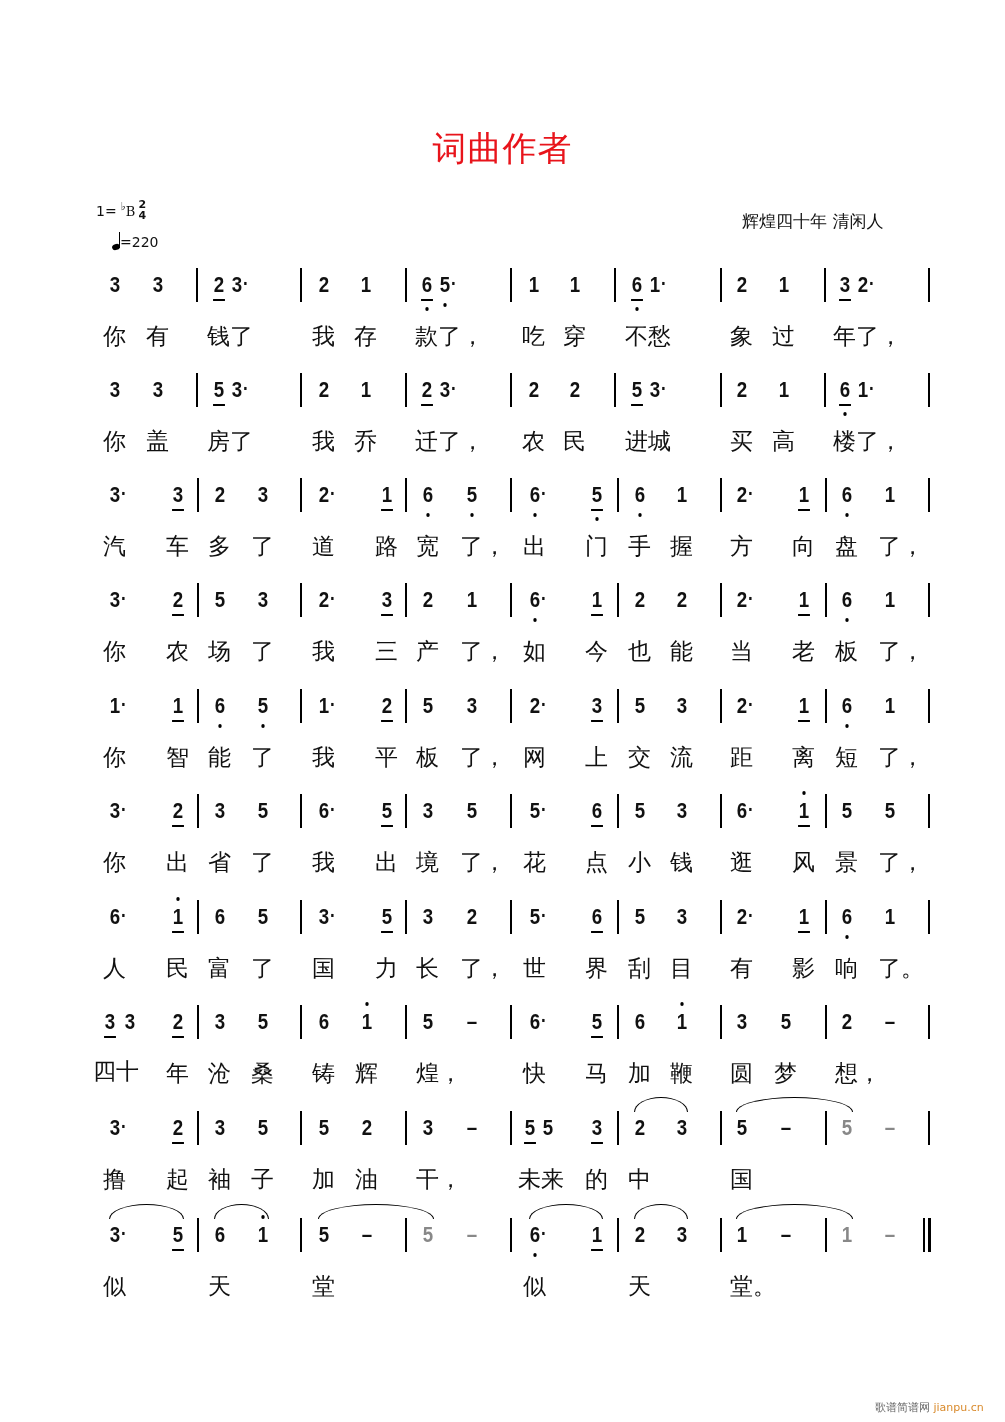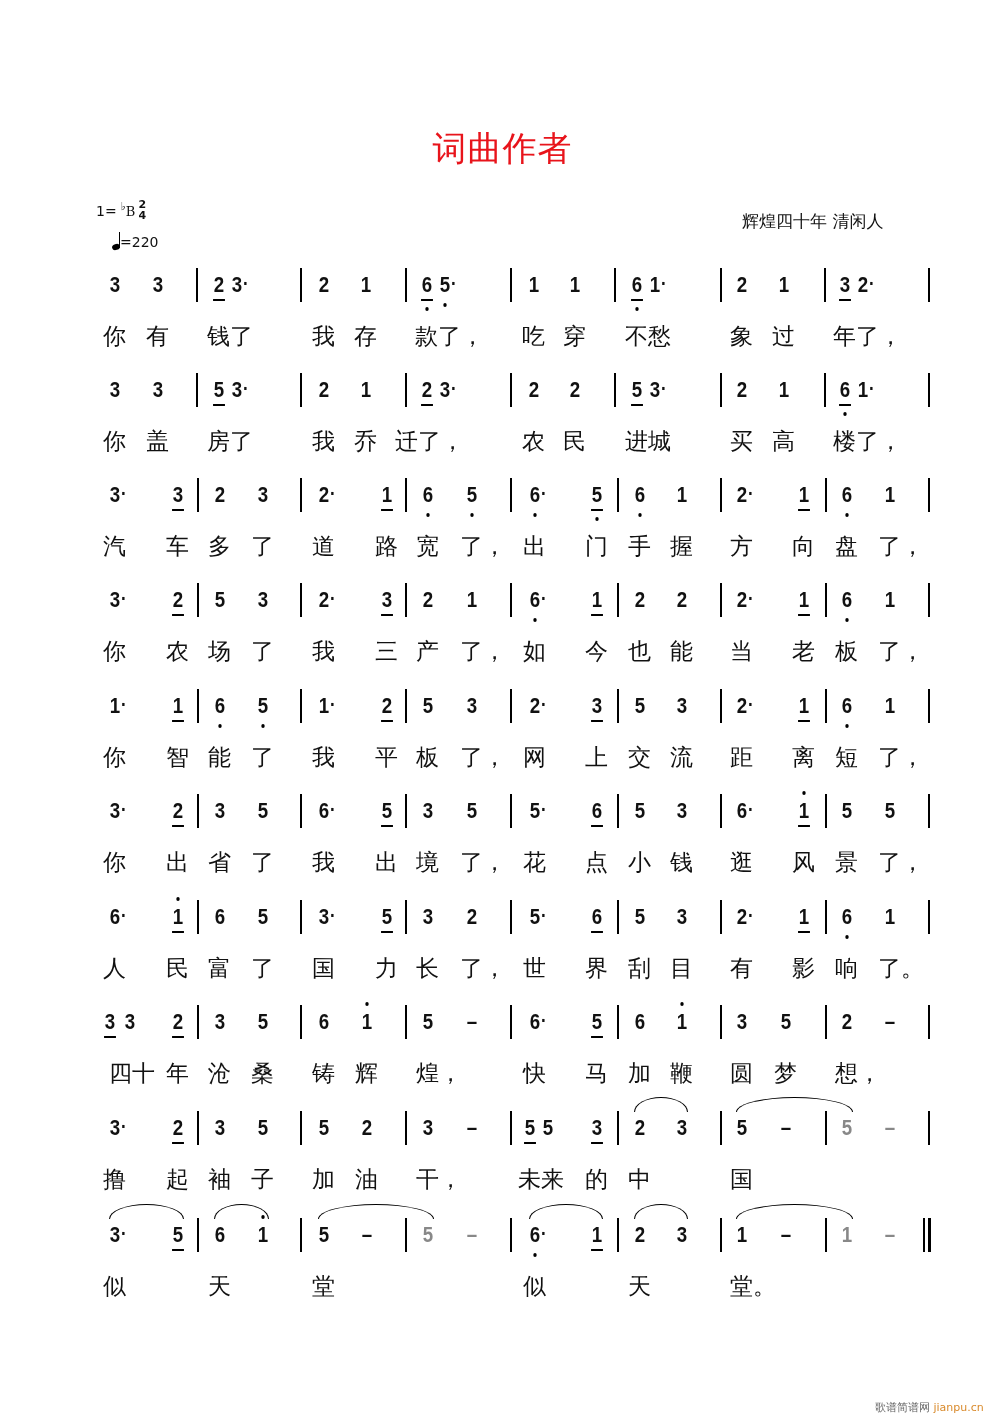--- a/index.html
+++ b/index.html
@@ -112,21 +112,21 @@
       <div class="bar" style="left: 510px;"></div>
       <div class="bar" style="left: 614px;"></div>
       <div class="bar" style="left: 720px;"></div>
       <div class="bar" style="left: 824px;"></div>
       <div class="bar" style="left: 928px;"></div>
       <div class="lyr" style="left: 115px;">你</div>
       <div class="lyr" style="left: 158px;">盖</div>
       <div class="lyr" style="left: 219px;">房了</div>
       <div class="lyr" style="left: 324px;">我</div>
       <div class="lyr" style="left: 366px;">乔</div>
-      <div class="lyr" style="left: 407px;">迁了，</div>
+      <div class="lyr" style="left: 427px;">迁了，</div>
       <div class="lyr" style="left: 534px;">农</div>
       <div class="lyr" style="left: 575px;">民</div>
       <div class="lyr" style="left: 637px;">进城</div>
       <div class="lyr" style="left: 742px;">买</div>
       <div class="lyr" style="left: 784px;">高</div>
       <div class="lyr" style="left: 845px;">楼了，</div>
     </div>
     <div class="row" style="top: 482px;">
       <div class="n" style="left: 115px;">3<span class="aug">·</span></div>
       <div class="n ul-on" style="left: 178px;">3<span class="ul"></span></div>
@@ -356,21 +356,21 @@
       <div class="n" style="left: 847px;">2</div>
       <div class="n" style="left: 890px;">–</div>
       <div class="bar" style="left: 197px;"></div>
       <div class="bar" style="left: 300px;"></div>
       <div class="bar" style="left: 405px;"></div>
       <div class="bar" style="left: 510px;"></div>
       <div class="bar" style="left: 617px;"></div>
       <div class="bar" style="left: 720px;"></div>
       <div class="bar" style="left: 825px;"></div>
       <div class="bar" style="left: 928px;"></div>
-      <div class="lyr" style="left: 121px;">四十</div>
+      <div class="lyr" style="left: 105px; font-family: Liberation Mono, monospace;">四十</div>
       <div class="lyr" style="left: 178px;">年</div>
       <div class="lyr" style="left: 220px;">沧</div>
       <div class="lyr" style="left: 263px;">桑</div>
       <div class="lyr" style="left: 324px;">铸</div>
       <div class="lyr" style="left: 367px;">辉</div>
       <div class="lyr" style="left: 428px;">煌，</div>
       <div class="lyr" style="left: 535px;">快</div>
       <div class="lyr" style="left: 597px;">马</div>
       <div class="lyr" style="left: 640px;">加</div>
       <div class="lyr" style="left: 682px;">鞭</div>

